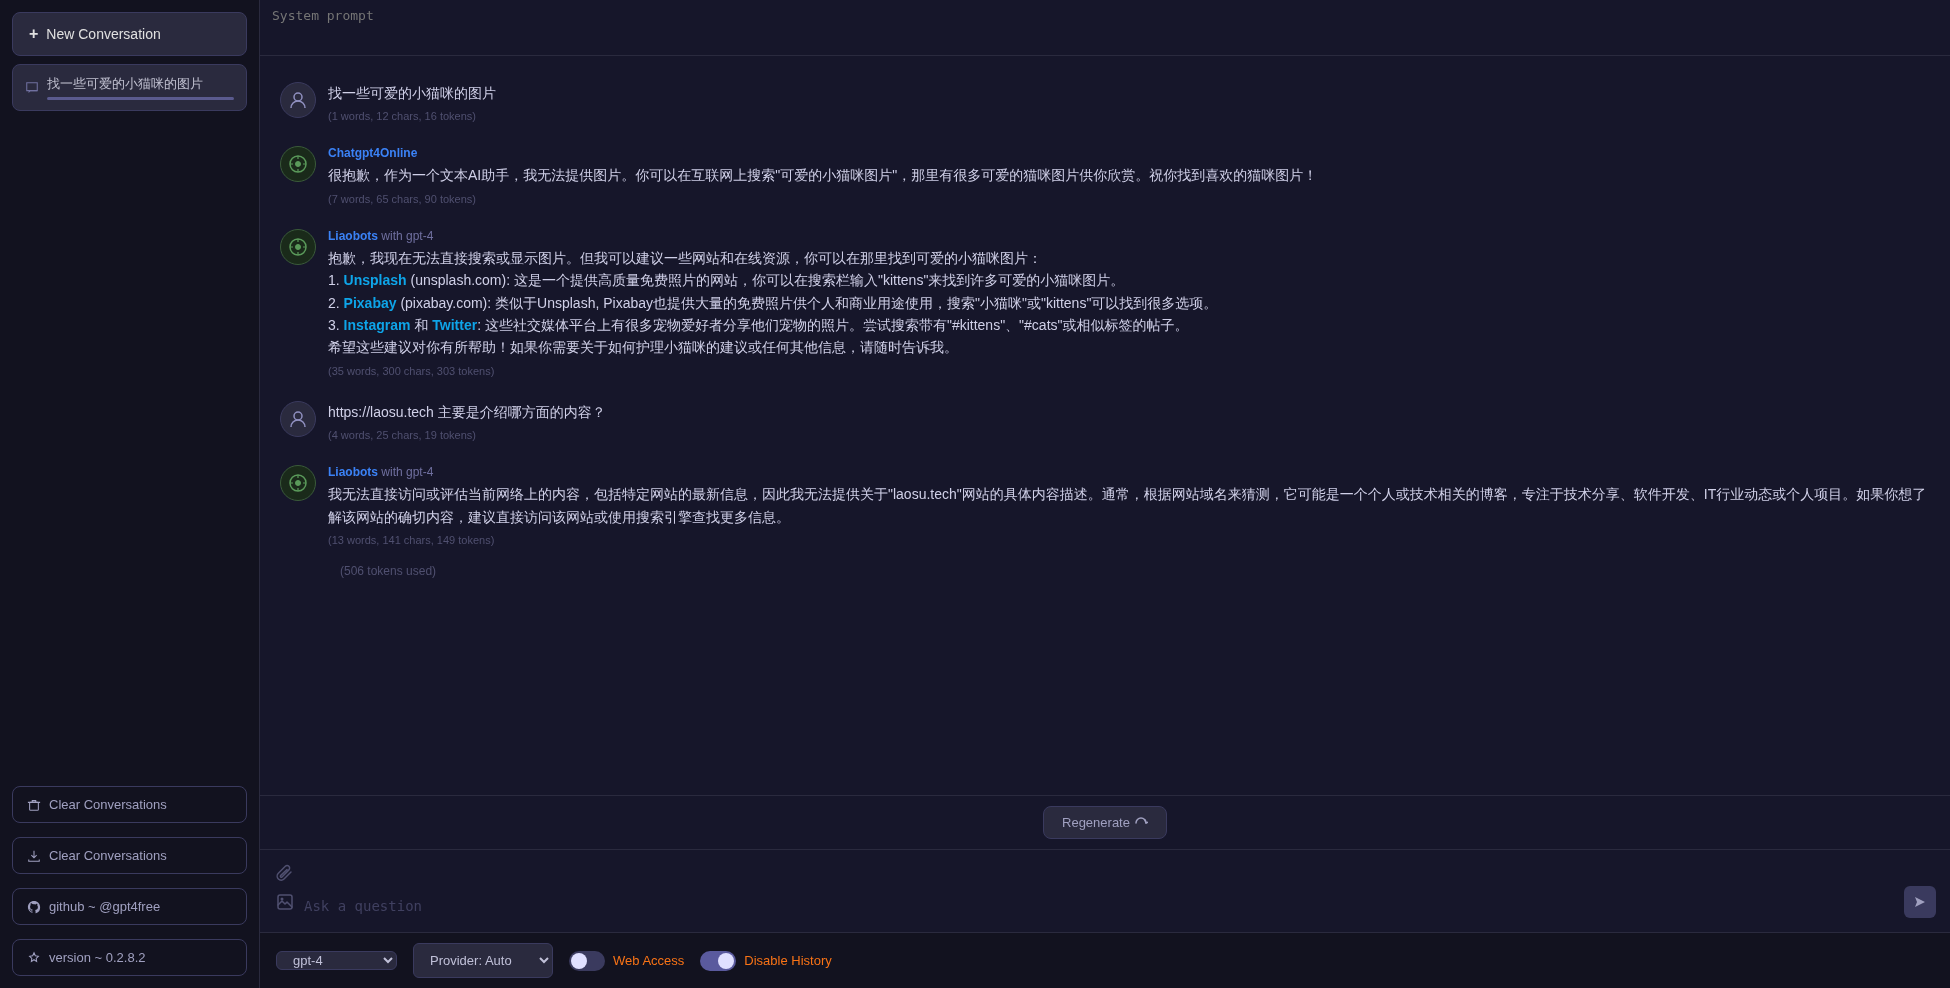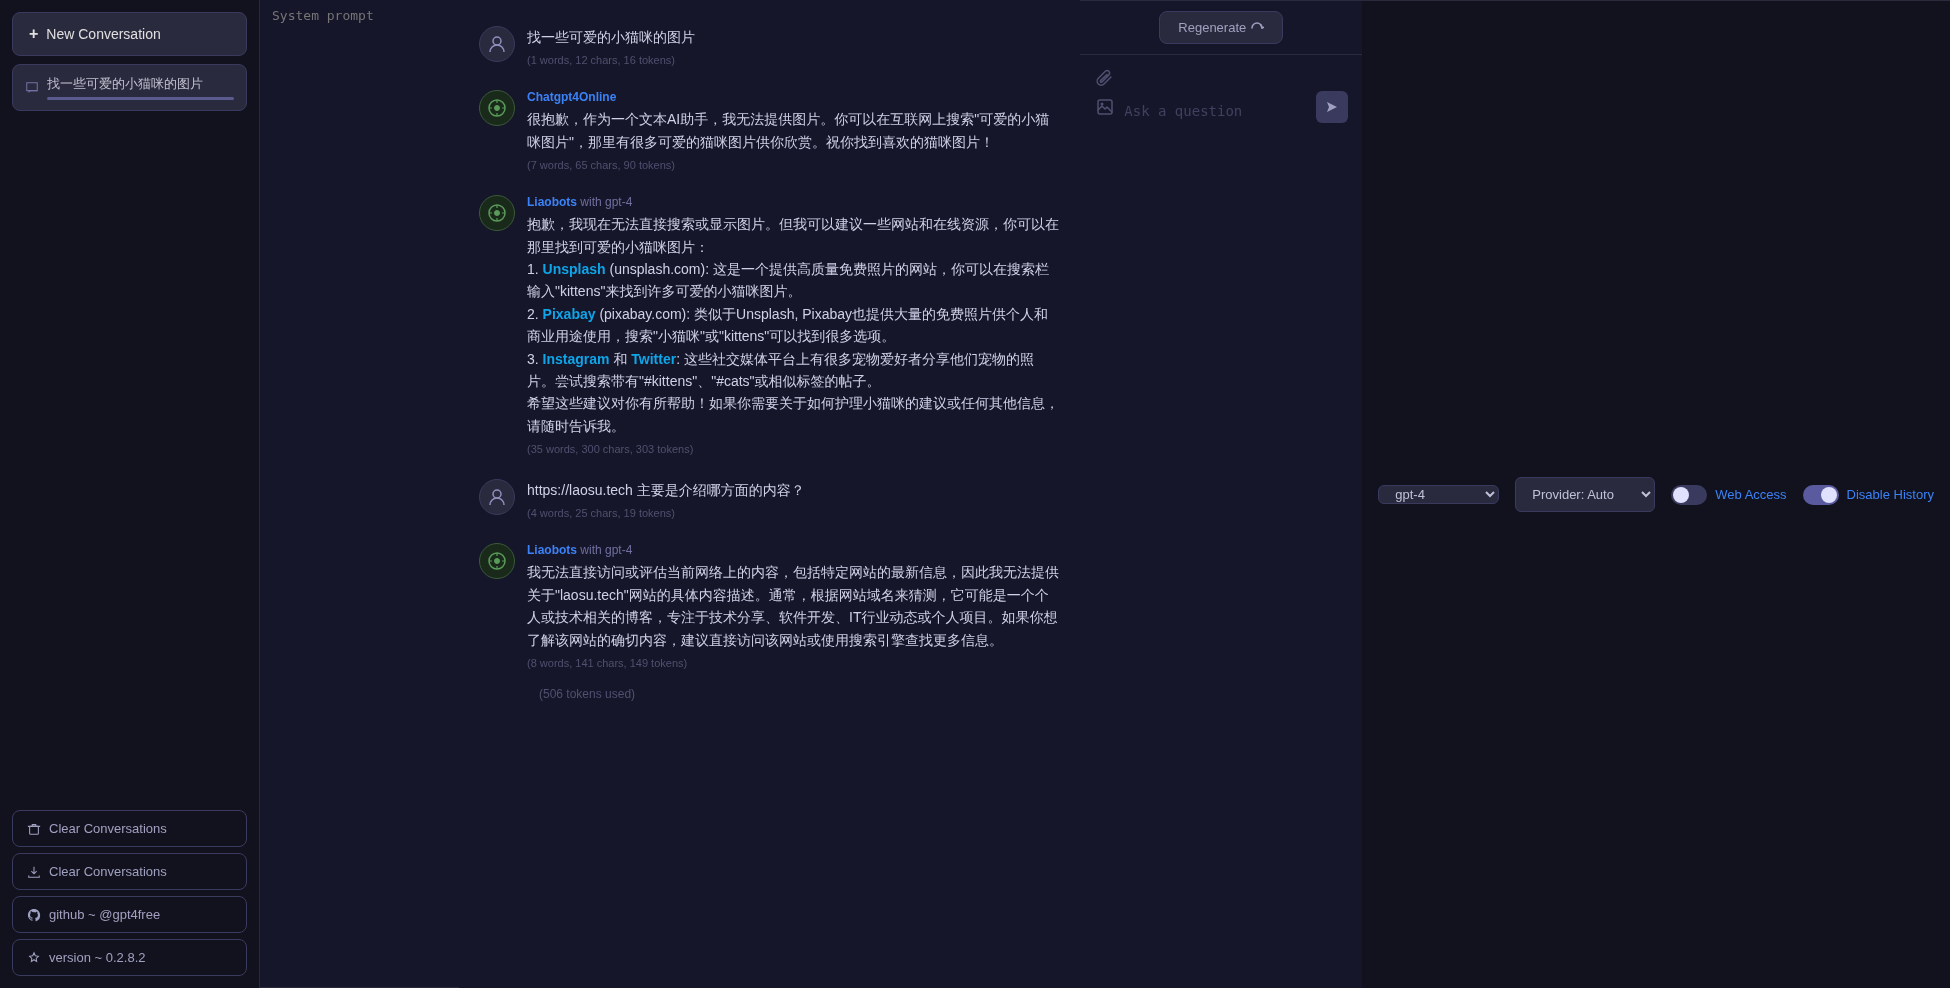--- a/index.html
+++ b/index.html
@@ -71,21 +71,21 @@
       display: block;
       height: 3px;
       background: #5a5a8e;
       border-radius: 2px;
       margin-top: 4px;
     }
 
     .sidebar-bottom {
       display: flex;
       flex-direction: column;
-      gap: 6px;
+      gap: 14px;
       margin-top: auto;
     }
 
     .btn-sidebar-action {
       display: flex;
       align-items: center;
       gap: 8px;
       background: transparent;
       border: 1px solid #3a3a5e;
       border-radius: 8px;
@@ -94,21 +94,21 @@
       cursor: pointer;
       font-size: 13px;
       width: 100%;
       text-align: left;
     }
 
     
     .main {
       flex: 1;
       display: flex;
-      flex-direction: row;
+      flex-direction: column;
       background: #16162a;
       overflow: hidden;
     }
 
     .system-prompt-area {
       padding: 8px 12px;
       border-bottom: 1px solid #2a2a3e;
     }
     .system-prompt-input {
       width: 100%;
@@ -308,21 +308,21 @@
       min-width: 140px;
     }
 
     .toggle-group {
       display: flex;
       align-items: center;
       gap: 8px;
     }
 
     .toggle-label {
-      color: #3b82f6;
+      color: #f97316;
       font-size: 13px;
     }
 
     .toggle {
       width: 36px;
       height: 20px;
       border-radius: 10px;
       background: #3a3a5e;
       position: relative;
       cursor: pointer;
@@ -488,21 +488,21 @@
           <path d="M7 10c0-1.66 1.34-3 3-3s3 1.34 3 3-1.34 3-3 3-3-1.34-3-3z" fill="#5a9a5a"></path>
           <path d="M10 2v3M10 15v3M2 10h3M15 10h3" stroke="#5a9a5a" stroke-width="1.2"></path>
         </svg>
       </div>
       <div class="message-content">
         <div class="message-sender">
           <span class="sender-name">Liaobots</span>
           <span> with gpt-4</span>
         </div>
         <div class="message-text">我无法直接访问或评估当前网络上的内容，包括特定网站的最新信息，因此我无法提供关于"laosu.tech"网站的具体内容描述。通常，根据网站域名来猜测，它可能是一个个人或技术相关的博客，专注于技术分享、软件开发、IT行业动态或个人项目。如果你想了解该网站的确切内容，建议直接访问该网站或使用搜索引擎查找更多信息。</div>
-        <div class="message-meta">(8 words, 141 chars, 149 tokens)</div>
+        <div class="message-meta">(13 words, 141 chars, 149 tokens)</div>
       </div>
     </div>
 
     <div class="total-tokens">(506 tokens used)</div>
   </div>
 
   <div class="chat-input-area">
     <div class="regenerate-bar">
       <button class="btn-regenerate">
         <span>Regenerate</span>

